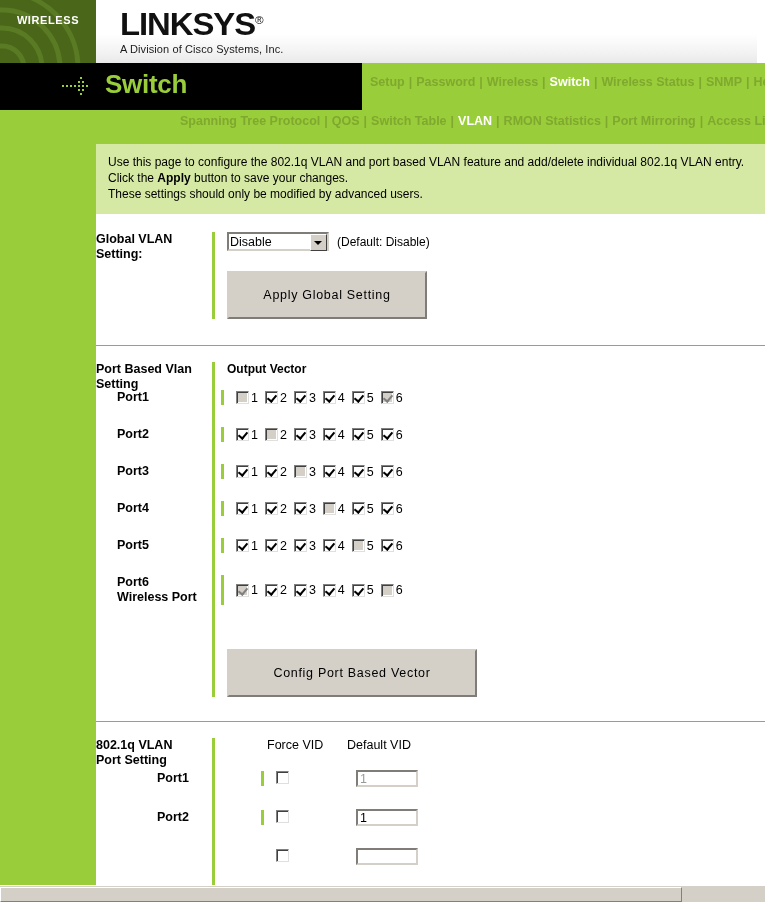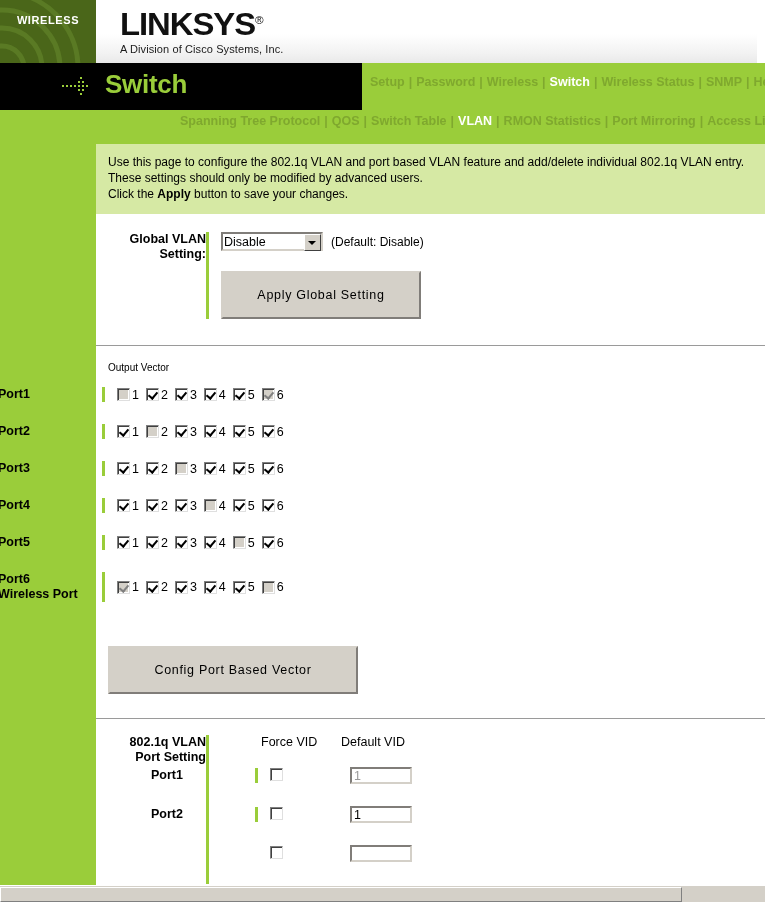--- a/index.html
+++ b/index.html
@@ -87,23 +87,23 @@
     border-bottom:none;line-height:16px;font-size:12px;
   }
   .helpblock div{margin:0;padding:0;}
   .helpblock b{font-weight:bold;}
 
   
   .section{position:relative;background:#ffffff;}
   .section + .section{border-top:1px solid #9a9a9a;}
   .sec-inner{display:flex;padding:16px 0 16px 0;}
   .sec-label{
-    width:110px;min-width:110px;text-align:right;
+    width:110px;min-width:110px;
     font-weight:bold;font-size:12.5px;line-height:15px;
-    border-right:3px solid #9acd3a;
+    padding-right:6px;border-right:3px solid #9acd3a;
     font-family:"Liberation Sans",sans-serif;
   }
   .sec-body{padding-left:12px;flex:1;}
 
   .row-inline{display:flex;align-items:center;gap:8px;}
   .hint{font-size:12px;color:#000;}
 
   
   select.w9x{
     font-family:"Liberation Sans",sans-serif;font-size:12.5px;
@@ -152,21 +152,21 @@
     background:#ffffff;cursor:pointer;box-sizing:border-box;
   }
   .cbx.dis{background:#d4d0c8;cursor:default;}
   .cbx.chk:after{
     content:"";position:absolute;left:3px;top:1px;
     width:4px;height:7px;border:solid #000;border-width:0 2px 2px 0;
     transform:rotate(40deg);
   }
   .cbx.chk.dis:after{border-color:#808080;}
 
-  .hdr-vec{font-size:10px;margin:0 0 14px 0;}
+  .hdr-vec{font-size:12px;margin:0 0 14px 0;font-weight:bold;}
 
   
   .q-head{display:flex;font-size:12.5px;margin-bottom:18px;}
   .q-head .c1{width:80px;}
   .q-head .c2{width:120px;}
   .q-row{display:flex;align-items:center;margin-bottom:22px;}
   .q-row .qc1{width:80px;}
   .q-row .qc2{width:120px;}
   input.vid{
     width:62px;height:17px;font-size:12.5px;
@@ -237,42 +237,43 @@
     <div class="nav-sub"><a class="nav-link">Spanning Tree Protocol</a><span class="nav-sep">|</span><a class="nav-link">QOS</a><span class="nav-sep">|</span><a class="nav-link">Switch Table</a><span class="nav-sep">|</span><a class="nav-link active">VLAN</a><span class="nav-sep">|</span><a class="nav-link">RMON Statistics</a><span class="nav-sep">|</span><a class="nav-link">Port Mirroring</a><span class="nav-sep">|</span><a class="nav-link">Access List</a></div>
   </div>
 
   <div class="bodywrap">
     <div class="leftrail"></div>
 
     <div class="content">
 
       <div class="helpblock">
         <div>Use this page to configure the 802.1q VLAN and port based VLAN feature and add/delete individual 802.1q VLAN entry.</div>
+        <div><span>Click the </span><b>Apply</b><span> button to save your changes.</span></div>
         <div>These settings should only be modified by advanced users.</div>
-        <div><span>Click the </span><b>Apply</b><span> button to save your changes.</span></div>
       </div>
 
       <div class="section">
         <div class="sec-inner" style="padding-top:18px;padding-bottom:26px;">
           <div class="sec-label">Global VLAN Setting:</div>
           <div class="sec-body">
             <div class="row-inline">
               <span class="selwrap">
                 <select class="w9x"><option value="Disable">Disable</option><option value="Enable">Enable</option></select>
                 <span class="selbtn"></span>
               </span>
               <span class="hint">(Default: Disable)</span>
             </div>
             <button class="w9x btn-apply-global">Apply Global Setting</button>
           </div>
         </div>
       </div>
 
       <div class="section">
         <div class="sec-inner" style="padding-top:16px;padding-bottom:24px;">
+          <div class="sec-label" style="line-height:15px;">Port Based Vlan Setting</div>
           <div class="sec-body">
             <div class="hdr-vec">Output Vector</div>
             <div id="port-rows">
                 <div class="port-row">
                   <div class="port-name">
                     <div>Port1</div>
                   </div>
                   <div class="vec-cells">
                     <span class="vcell">
                       <span class="cbx dis"></span>

